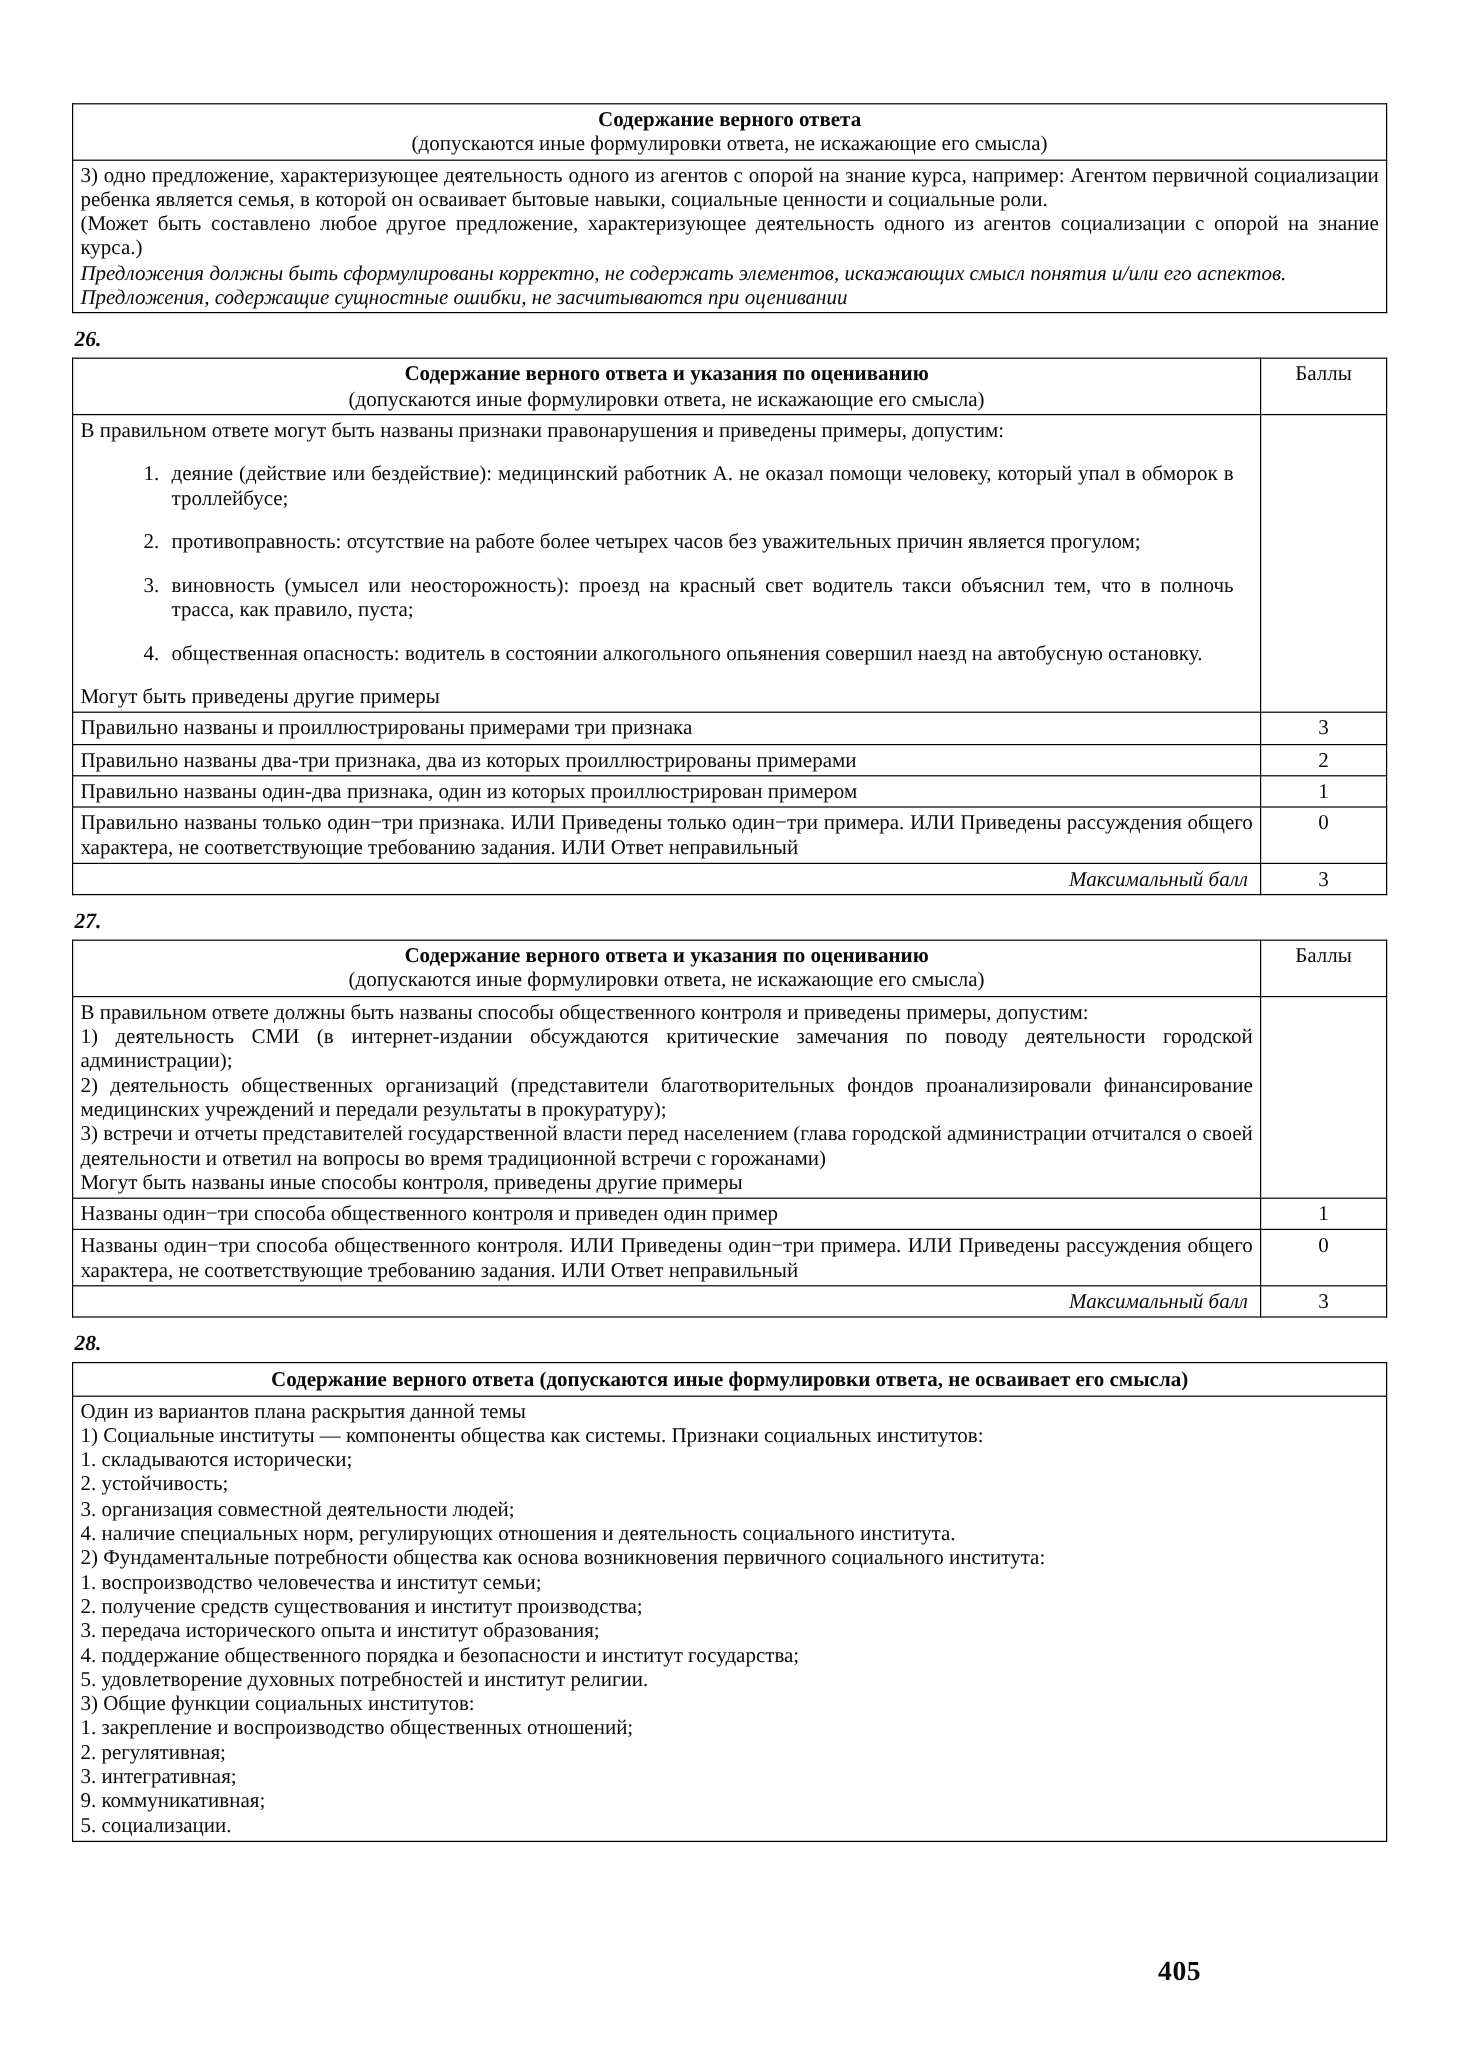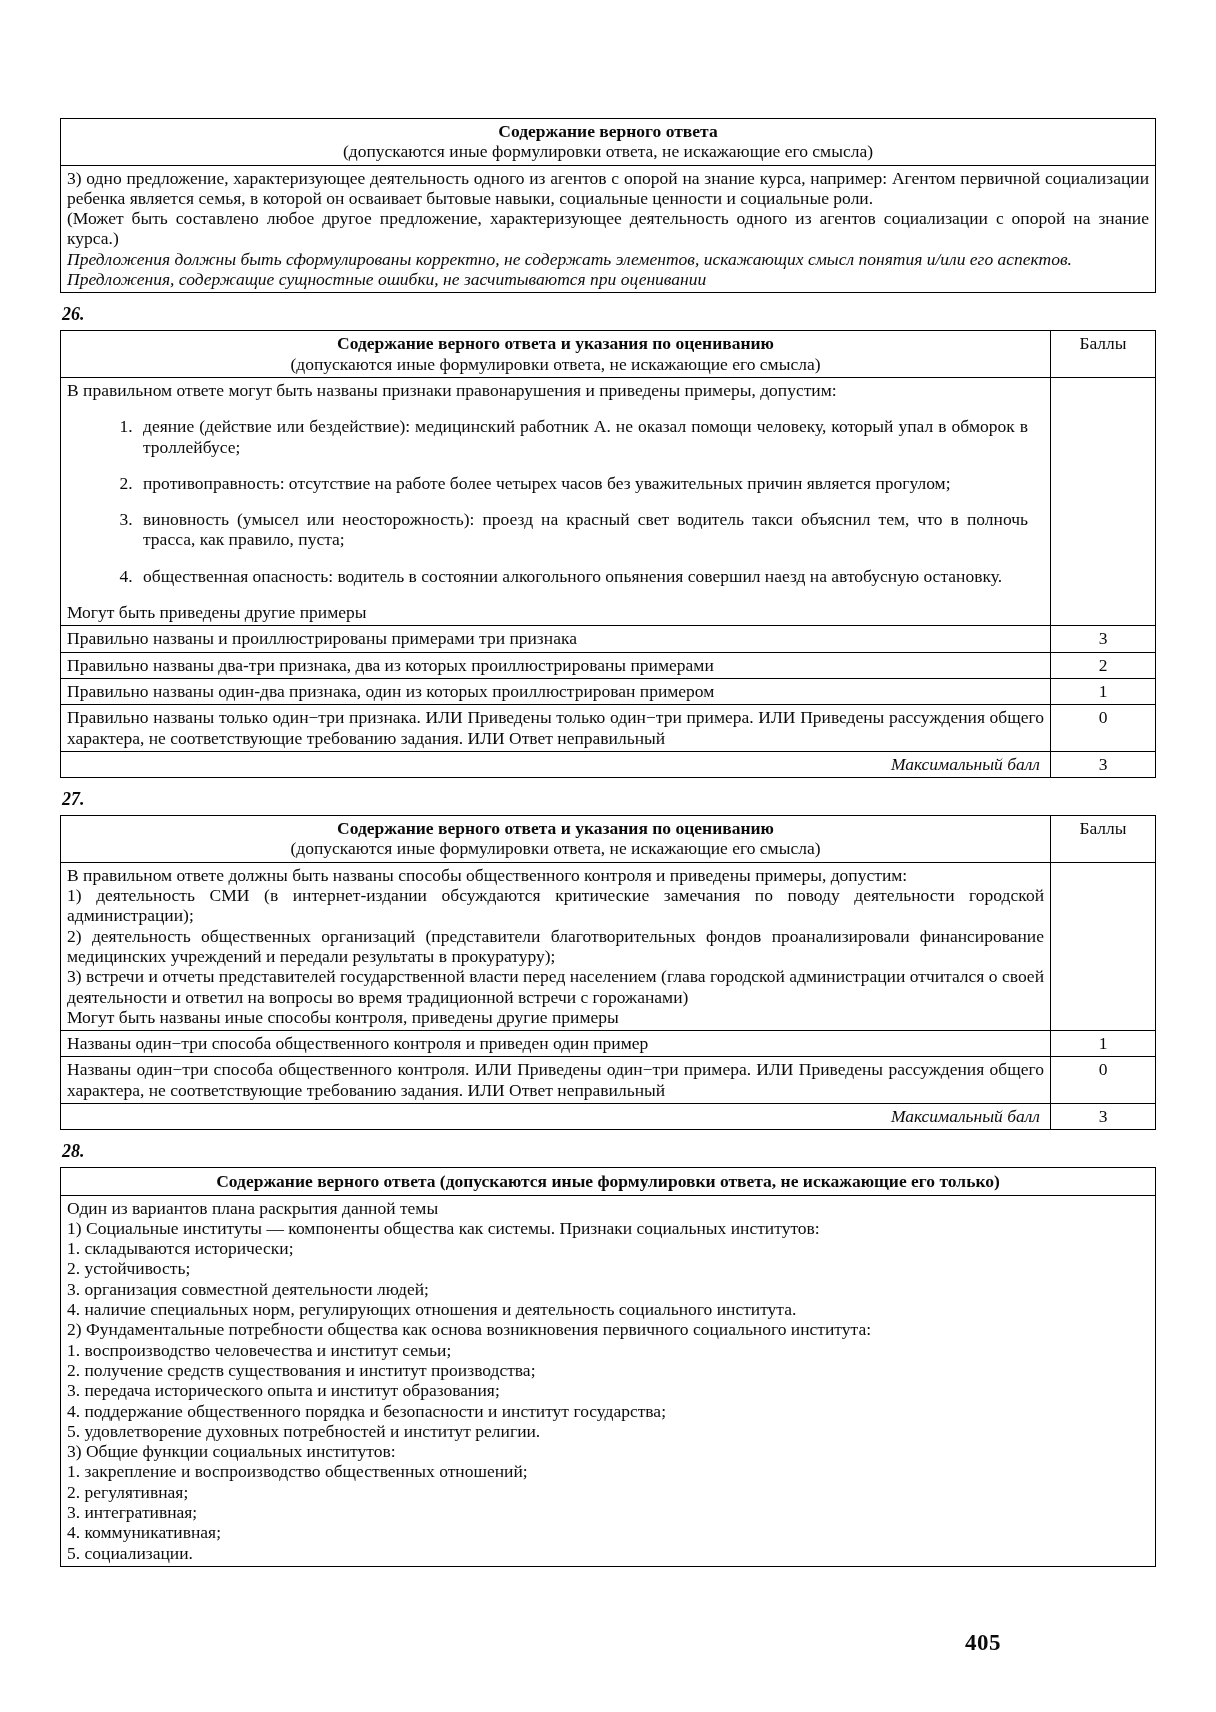--- a/index.html
+++ b/index.html
@@ -12,21 +12,21 @@
     height: 1712px;
     font-family: "Liberation Serif", serif;
     color: #0a0a0a;
     position: relative;
   }
   .page {
     position: relative;
     width: 1059px;
     height: 1712px;
     box-sizing: border-box;
-    padding: 118px 60px 0 60px;
+    padding: 86px 60px 0 60px;
   }
   table.block {
     width: 1096px;
     border-collapse: collapse;
     table-layout: fixed;
     margin: 0;
   }
   table.block td {
     border: 1px solid #000;
     padding: 2px 6px 3px 6px;
@@ -194,41 +194,41 @@
       <td class="nowrap-right">Максимальный балл</td>
       <td class="score-col">3</td>
     </tr>
   </tbody>
     </table>
 
   <div class="qnum">28.</div>
   <table class="block t28">
     <tbody>
         <tr>
-      <td class="hdr">Содержание верного ответа (допускаются иные формулировки ответа, не искажающие его только)</td>
+      <td class="hdr">Содержание верного ответа (допускаются иные формулировки ответа, не осваивает его смысла)</td>
     </tr>
     <tr>
       <td class="tight">
         <p class="plainline">Один из вариантов плана раскрытия данной темы</p>
         <p class="plainline">1) Социальные институты — компоненты общества как системы. Признаки социальных институтов:</p>
         <p class="plainline">1. складываются исторически;</p>
         <p class="plainline">2. устойчивость;</p>
         <p class="plainline">3. организация совместной деятельности людей;</p>
         <p class="plainline">4. наличие специальных норм, регулирующих отношения и деятельность социального института.</p>
         <p class="plainline">2) Фундаментальные потребности общества как основа возникновения первичного социального института:</p>
         <p class="plainline">1. воспроизводство человечества и институт семьи;</p>
         <p class="plainline">2. получение средств существования и институт производства;</p>
         <p class="plainline">3. передача исторического опыта и институт образования;</p>
         <p class="plainline">4. поддержание общественного порядка и безопасности и институт государства;</p>
         <p class="plainline">5. удовлетворение духовных потребностей и институт религии.</p>
         <p class="plainline">3) Общие функции социальных институтов:</p>
         <p class="plainline">1. закрепление и воспроизводство общественных отношений;</p>
         <p class="plainline">2. регулятивная;</p>
         <p class="plainline">3. интегративная;</p>
-        <p class="plainline">4. коммуникативная;</p>
+        <p class="plainline">9. коммуникативная;</p>
         <p class="plainline">5. социализации.</p>
       </td>
     </tr>
   </tbody>
     </table>
 
   <div class="pagenum">405</div>
 </div>
 
 </body></html>

